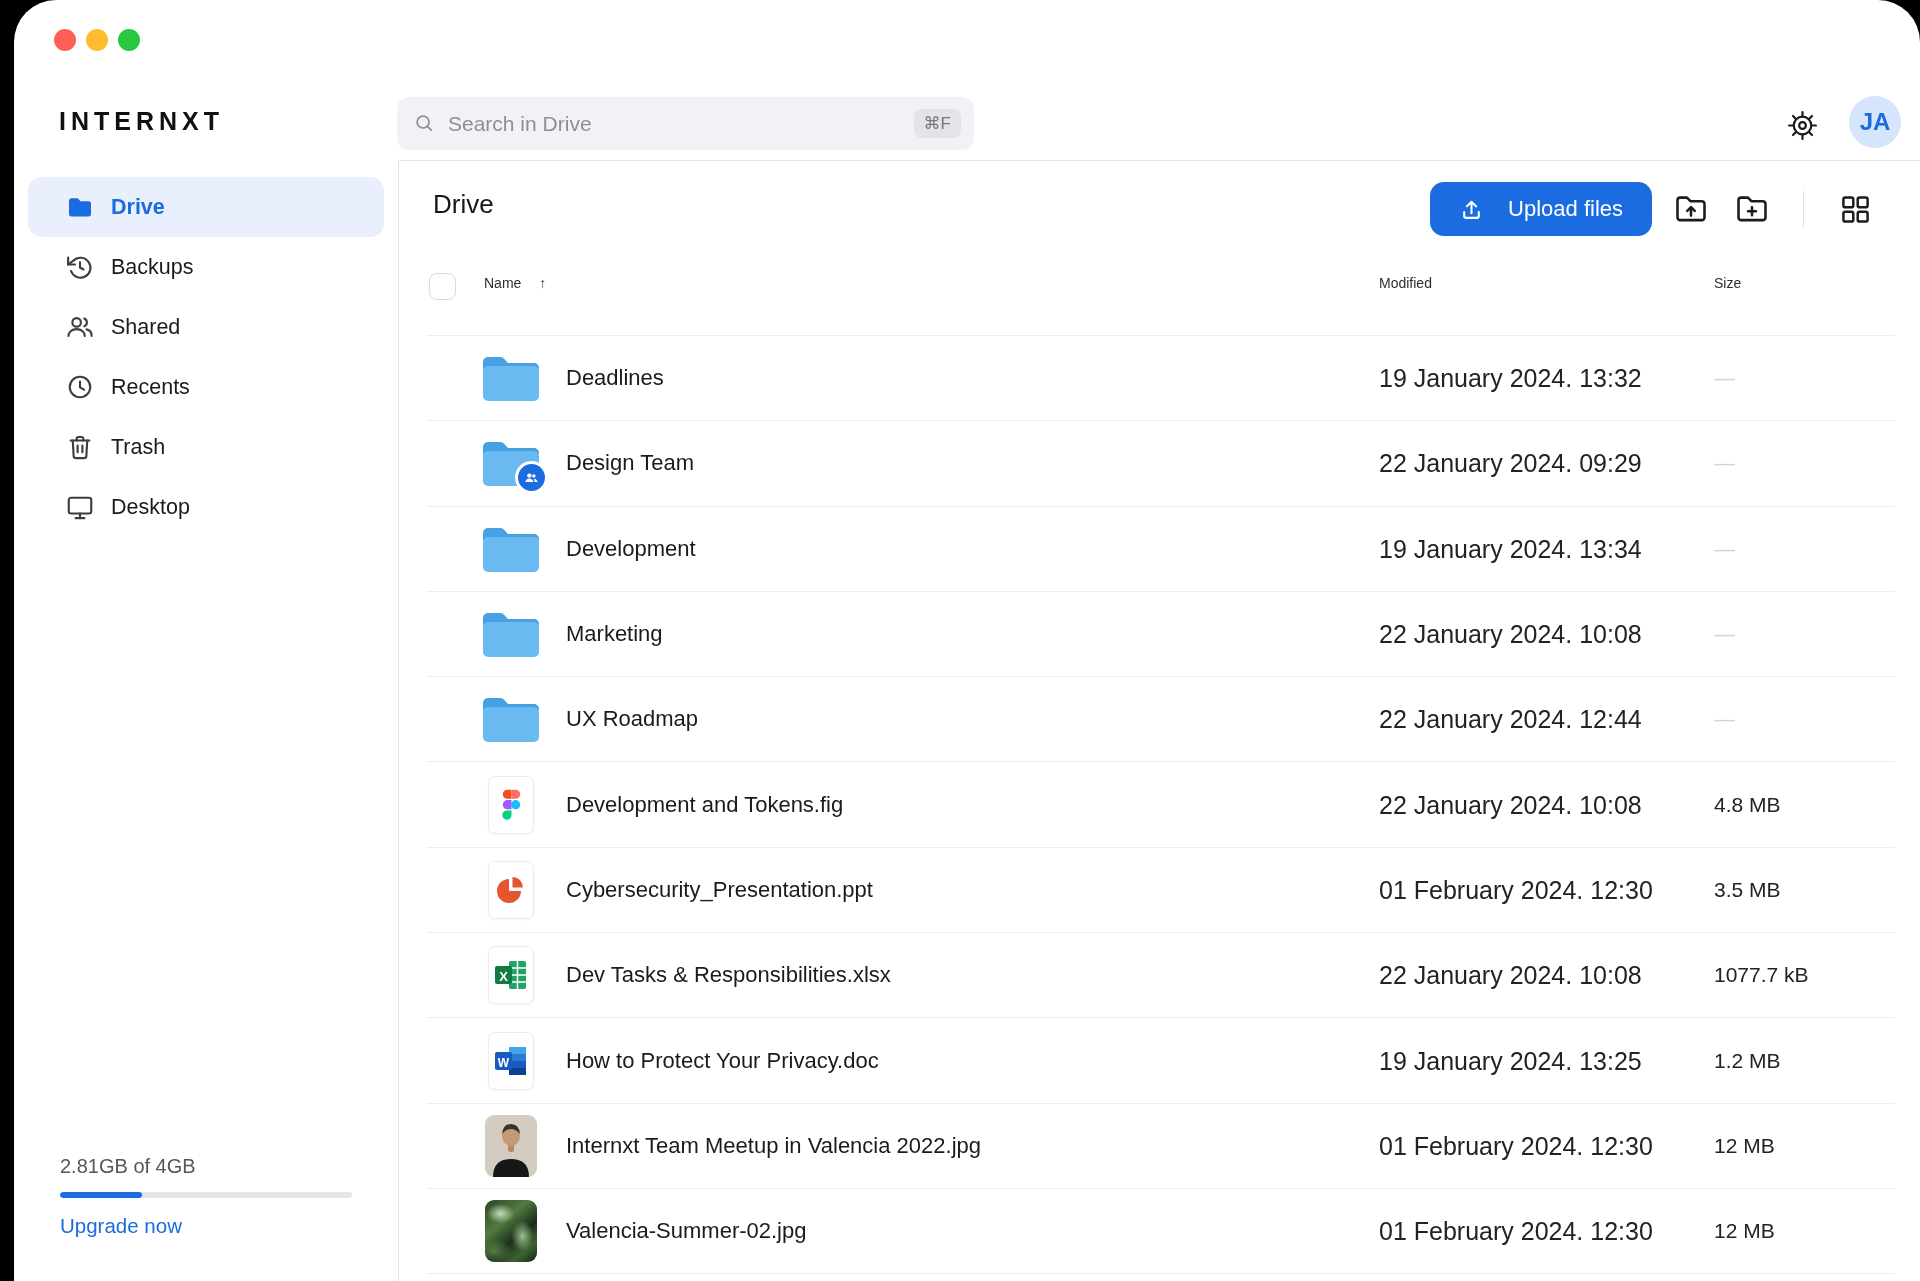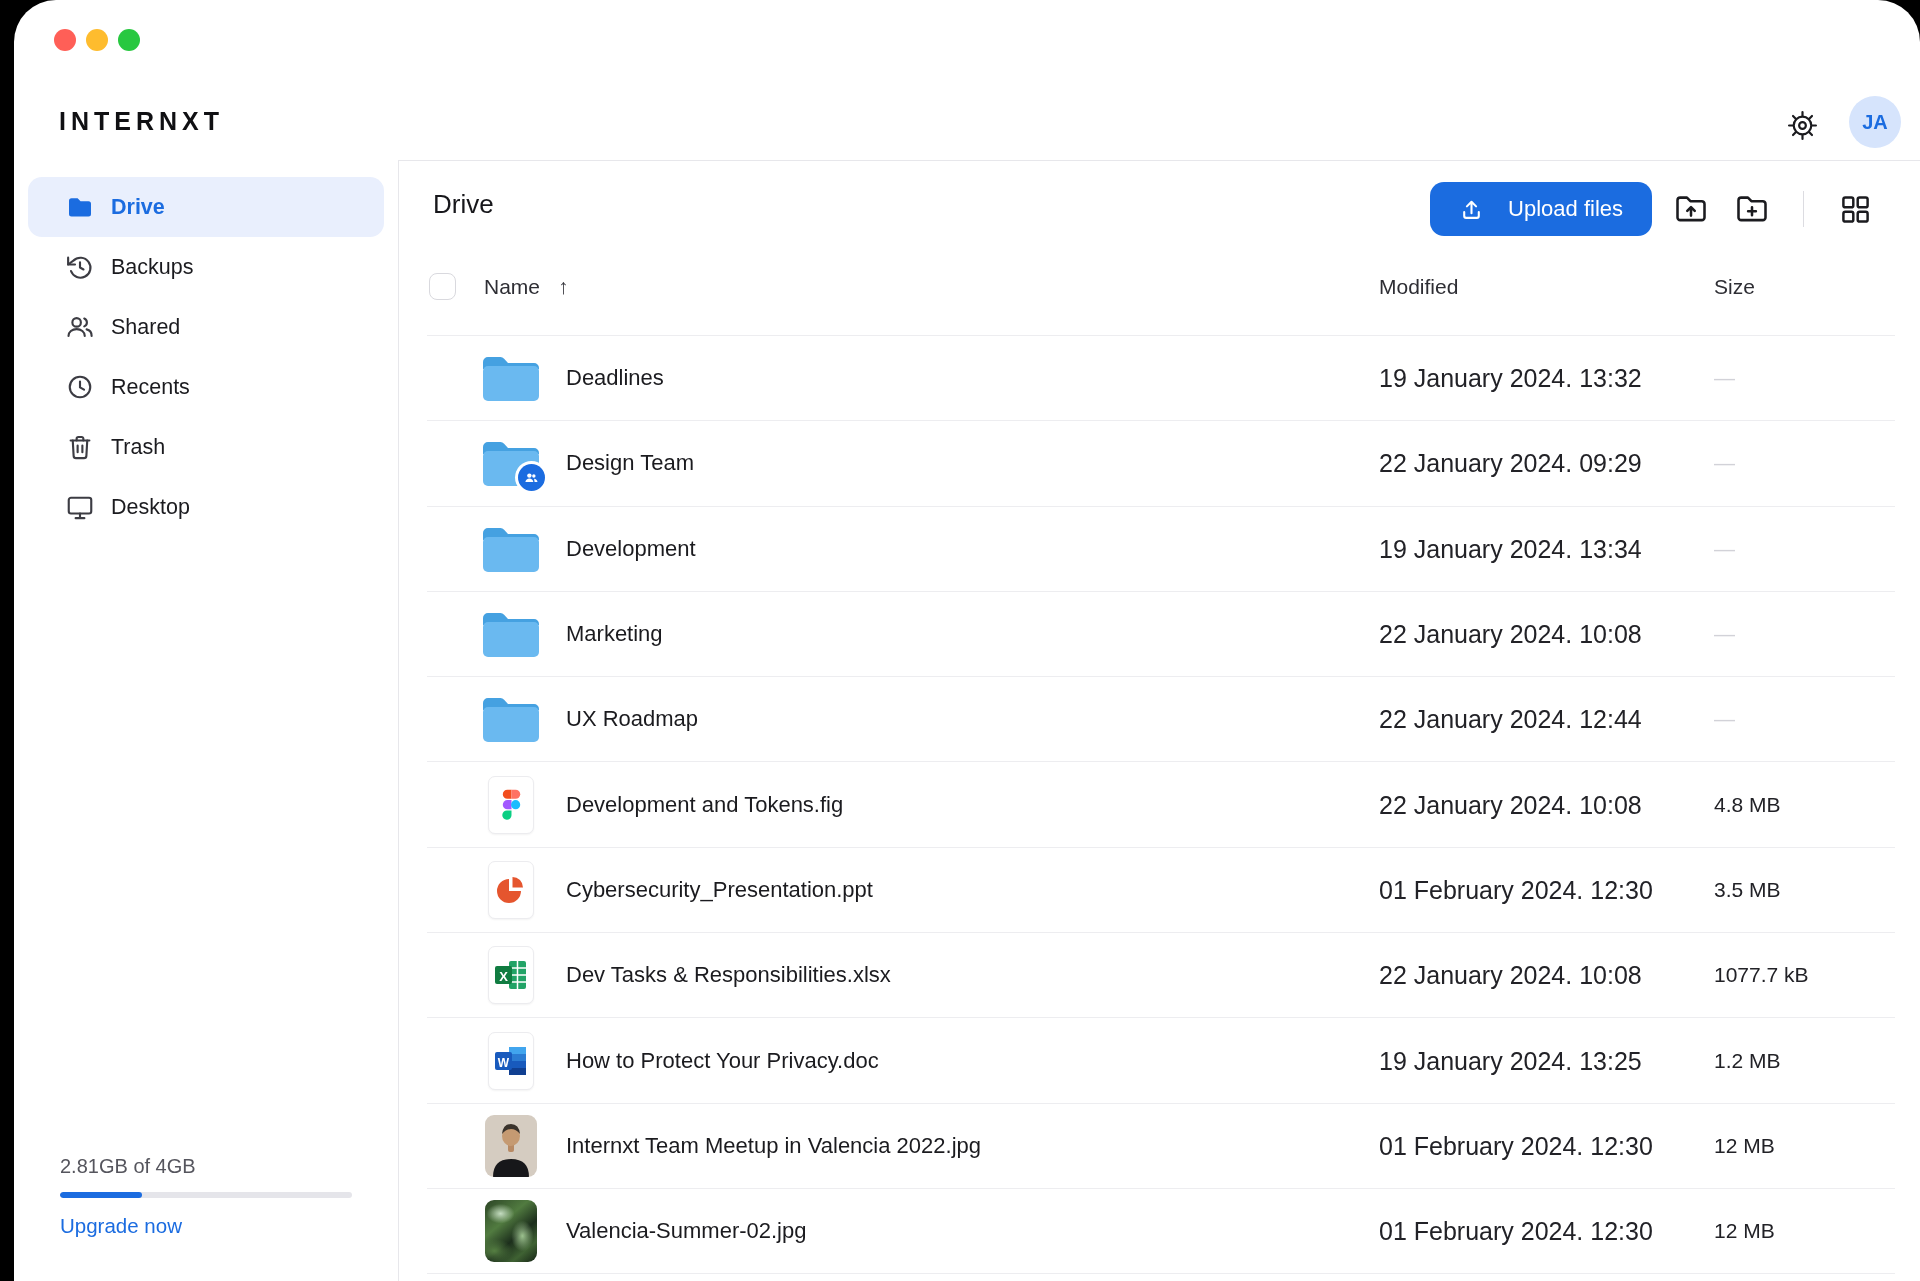--- a/index.html
+++ b/index.html
@@ -18,21 +18,21 @@
   
   .traffic{position:absolute;left:40px;top:29px;display:flex;gap:10px;}
   .tl{width:22px;height:22px;border-radius:50%;}
   .logo{position:absolute;left:45px;top:107px;font-size:25px;font-weight:800;letter-spacing:5px;color:#101013;}
   .searchbar{position:absolute;left:383px;top:97px;width:577px;height:53px;background:#f2f2f6;border-radius:12px;display:flex;align-items:center;padding:0 13px 0 16px;}
   .searchbar svg{flex:0 0 auto;}
   .searchbar input{flex:1;border:none;outline:none;background:transparent;font-size:21px;color:#333;margin-left:12px;font-family:"Liberation Sans",sans-serif;}
   .searchbar input::placeholder{color:#8e8e95;}
   .kbd{background:#e3e3e9;color:#77777f;font-size:17px;border-radius:8px;padding:6px 10px;line-height:1;}
   .gear-btn{position:absolute;left:1768px;top:105px;width:40px;height:40px;background:none;border:none;display:flex;align-items:center;justify-content:center;cursor:pointer;}
-  .avatar{position:absolute;left:1835px;top:96px;width:52px;height:52px;border-radius:50%;background:#d6e4fc;color:var(--accent);font-weight:700;font-size:20px;display:flex;align-items:center;justify-content:center;cursor:pointer;}
+  .avatar{position:absolute;left:1835px;top:96px;width:52px;height:52px;border-radius:50%;background:#d6e4fc;color:var(--accent);font-weight:700;font-size:24px;display:flex;align-items:center;justify-content:center;cursor:pointer;}
 
   
   .sidebar{position:absolute;left:0;top:160px;bottom:0;width:385px;border-right:1px solid var(--line);}
   .nav{padding:17px 14px 0 14px;display:flex;flex-direction:column;}
   .side-item{height:60px;border-radius:14px;display:flex;align-items:center;padding-left:37px;cursor:pointer;}
   .side-item .s-icon{width:30px;height:30px;display:flex;align-items:center;justify-content:center;}
   .side-item .s-label{margin-left:16px;font-size:21.5px;color:var(--text);}
   .side-item.active{background:var(--accent-soft);}
   .side-item.active .s-label{color:var(--accent);font-weight:600;}
   .storage{position:absolute;left:46px;bottom:43px;width:292px;}
@@ -46,21 +46,21 @@
   .page-title{position:absolute;left:34px;top:28px;font-size:26px;font-weight:500;color:#17171b;}
   .toolbar{position:absolute;top:21px;right:43px;height:54px;display:flex;align-items:center;}
   .upload-btn{height:54px;border:none;border-radius:14px;background:var(--accent);color:#fff;font-size:22px;font-weight:500;font-family:"Liberation Sans",sans-serif;display:flex;align-items:center;gap:24px;padding:0 29px;cursor:pointer;}
   .icon-btn{width:44px;height:44px;background:none;border:none;display:flex;align-items:center;justify-content:center;cursor:pointer;}
   .tb-gap{width:17px;}
   .tb-sep{width:1px;height:36px;background:#dcdce1;margin:0 29px;}
 
   
   .thead{position:absolute;left:0;right:0;top:112px;height:30px;}
   .thead .chk{position:absolute;left:30px;top:0;width:27px;height:27px;border:1.5px solid #d9d9de;border-radius:8px;background:#fff;cursor:pointer;}
-  .th{position:absolute;font-size:21px;color:#2e2e34;font-weight:500;top:2px;}
+  .th{position:absolute;font-size:14px;color:#2e2e34;font-weight:500;top:2px;}
   .th.name{left:85px;cursor:pointer;}
   .th .arrow{font-weight:400;margin-left:18px;color:#3a3a40;}
   .th.modified{left:980px;}
   .th.size{left:1315px;}
   .rows{position:absolute;left:28px;right:25px;top:174px;border-top:1px solid var(--sep);}
   .row{position:relative;height:85.3px;border-bottom:1px solid var(--sep);cursor:pointer;}
   .c-icon{position:absolute;left:53px;top:50%;transform:translateY(-50%);width:62px;height:64px;display:flex;align-items:center;justify-content:center;}
   .c-name{position:absolute;left:139px;top:50%;transform:translateY(-50%);font-size:22px;color:var(--text);}
   .c-modified{position:absolute;left:952px;top:50%;transform:translateY(-50%);font-size:25px;color:var(--text-dim);}
   .c-size{position:absolute;left:1287px;top:50%;transform:translateY(-50%);font-size:21px;color:var(--text-dim);}
@@ -85,20 +85,28 @@
   <div class="window">
 
     <div class="traffic">
       <span class="tl" style="background: rgb(255, 95, 87);"></span>
       <span class="tl" style="background: rgb(254, 188, 46);"></span>
       <span class="tl" style="background: rgb(40, 200, 64);"></span>
     </div>
 
     <div class="logo">INTERNXT</div>
 
+    <div class="searchbar">
+      <svg width="23" height="23" viewBox="0 0 24 24" fill="none" stroke="#8e8e95" stroke-width="1.8" stroke-linecap="round">
+          <circle cx="10.5" cy="10.5" r="6.2"></circle>
+          <path d="M15.2 15.2 19 19"></path>
+        </svg>
+      <input type="text" placeholder="Search in Drive" style="">
+      <span class="kbd">⌘F</span>
+    </div>
 
     <button class="gear-btn">
       <svg width="31" height="31" viewBox="0 0 24 24" fill="none" stroke="#1b1b1f" stroke-width="1.7" stroke-linecap="round">
         <circle cx="12" cy="12" r="6.8"></circle>
           <circle cx="12" cy="12" r="2.6"></circle>
         <path d="M12 1.6v3M12 19.4v3M1.6 12h3M19.4 12h3M4.65 4.65l2.1 2.1M17.25 17.25l2.1 2.1M19.35 4.65l-2.1 2.1M6.75 17.25l-2.1 2.1"></path>
       </svg>
     </button>
     <div class="avatar">JA</div>
 

